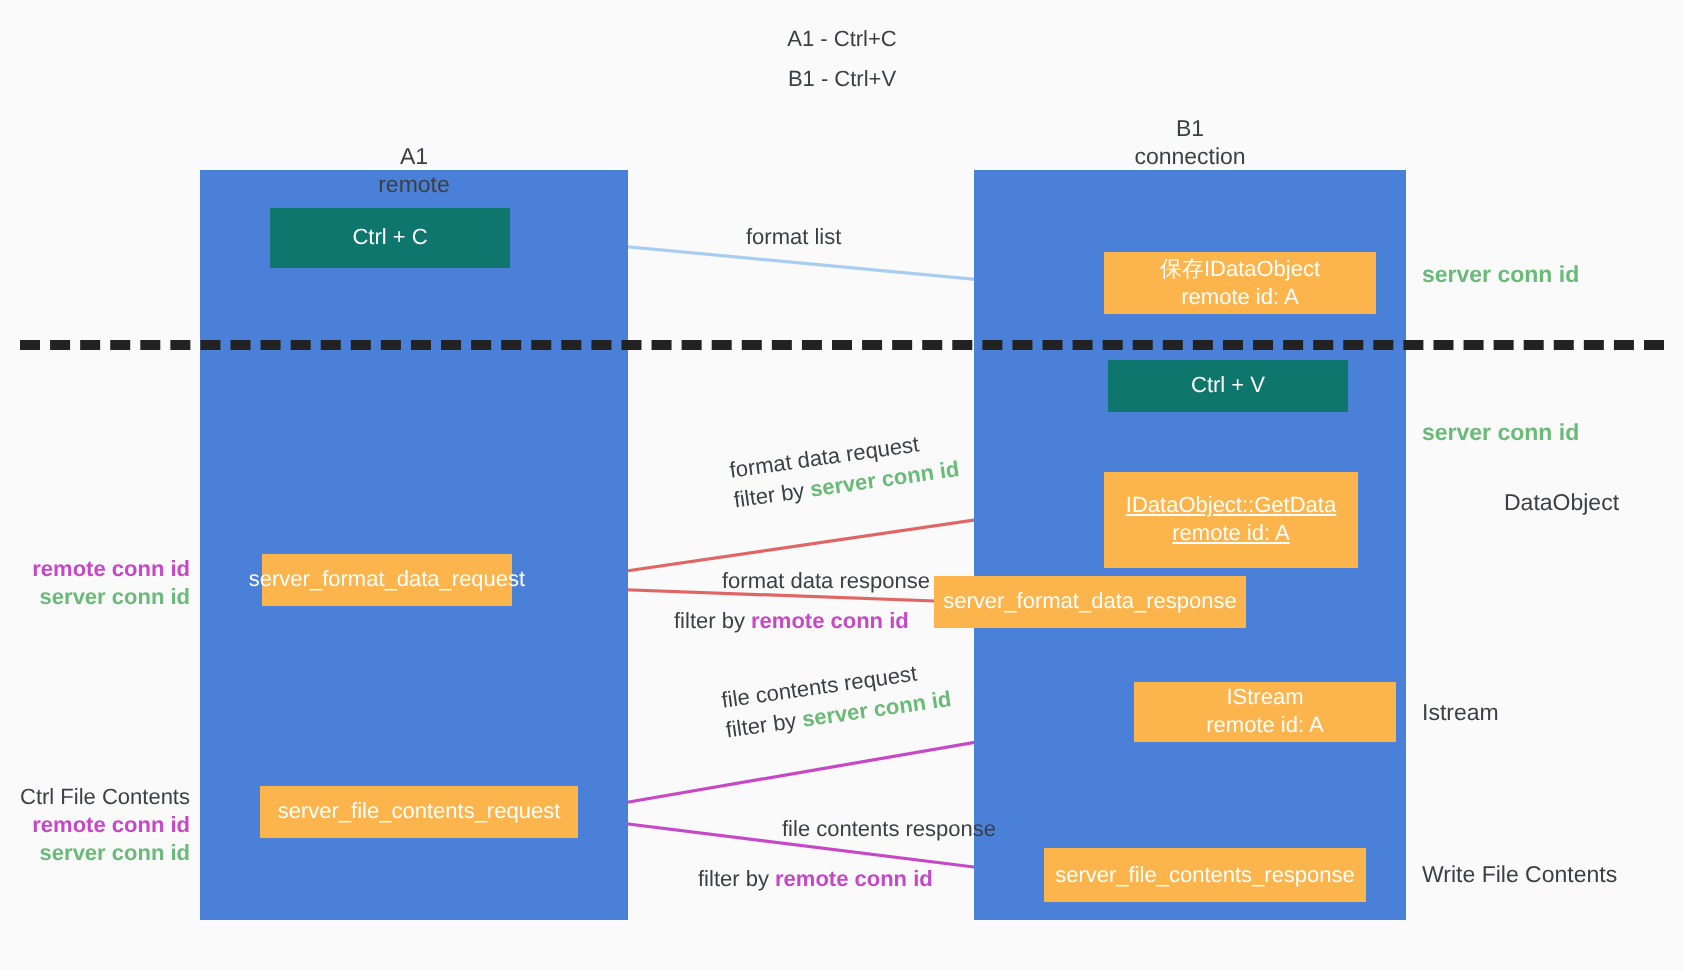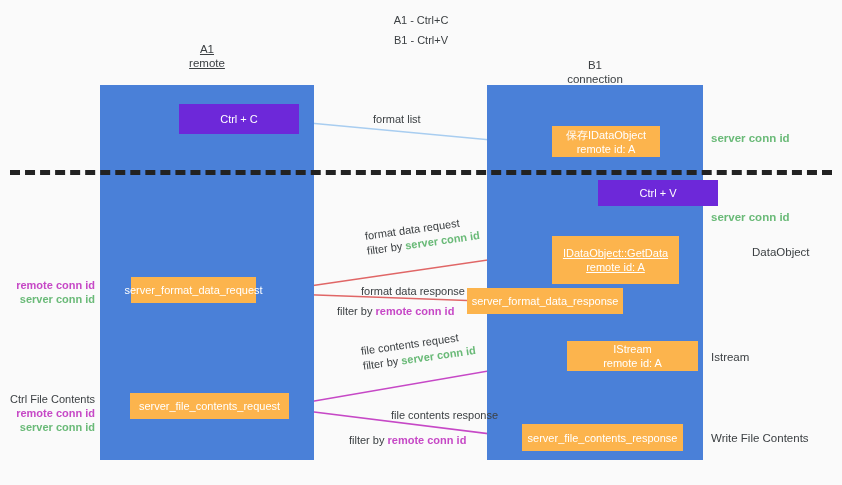--- a/index.html
+++ b/index.html
@@ -35,21 +35,21 @@
   }
 
   
   .col-header {
     text-align: center;
     font-size: 11.5px;
     line-height: 14px;
     color: #3c4043;
     white-space: pre;
   }
-  #hdr-a1 { left: 100px; top: 42px; width: 214px; text-decoration: underline; }
+  #hdr-a1 { left: 100px; top: 72px; width: 214px; }
   #hdr-b1 { left: 487px; top: 58px; width: 216px; }
 
   
   .lane {
     top: 85px;
     height: 375px;
     background: #4a80d8;
   }
   #lane-a1 { left: 100px; width: 214px; }
   #lane-b1 { left: 487px; width: 216px; }
@@ -67,25 +67,25 @@
     flex-direction: column;
     align-items: center;
     justify-content: center;
     color: #ffffff;
     font-size: 11px;
     line-height: 14px;
     text-align: center;
     box-sizing: border-box;
     padding: 2px 4px;
   }
-  .box.green  { background: #6d28d9; margin-left: 44px; }
+  .box.green  { background: #0f766e; }
   .box.orange { background: #fcb44d; }
 
   #box-ctrlc   { left: 135px; top: 104px; width: 120px; height: 30px; }
-  #box-dataobj { left: 552px; top: 126px; width: 108px; height: 31px; }
+  #box-dataobj { left: 552px; top: 126px; width: 136px; height: 31px; }
   #box-ctrlv   { left: 554px; top: 180px; width: 120px; height: 26px; }
   #box-getdata { left: 552px; top: 236px; width: 127px; height: 48px; text-decoration: underline; }
   #box-fdreq   { left: 131px; top: 277px; width: 125px; height: 26px; }
   #box-fdresp  { left: 467px; top: 288px; width: 156px; height: 26px; }
   #box-istream { left: 567px; top: 341px; width: 131px; height: 30px; }
   #box-fcreq   { left: 130px; top: 393px; width: 159px; height: 26px; }
   #box-fcresp  { left: 522px; top: 424px; width: 161px; height: 27px; }
 
   
   .side-note {

